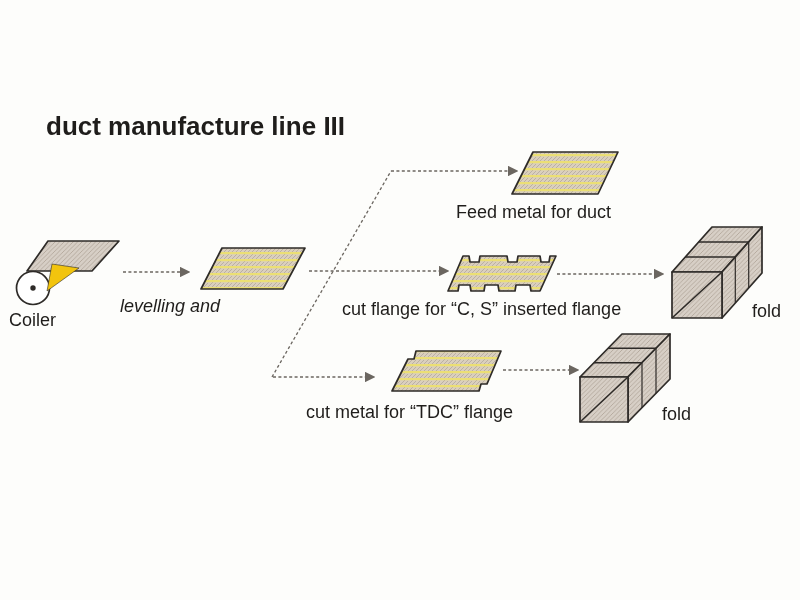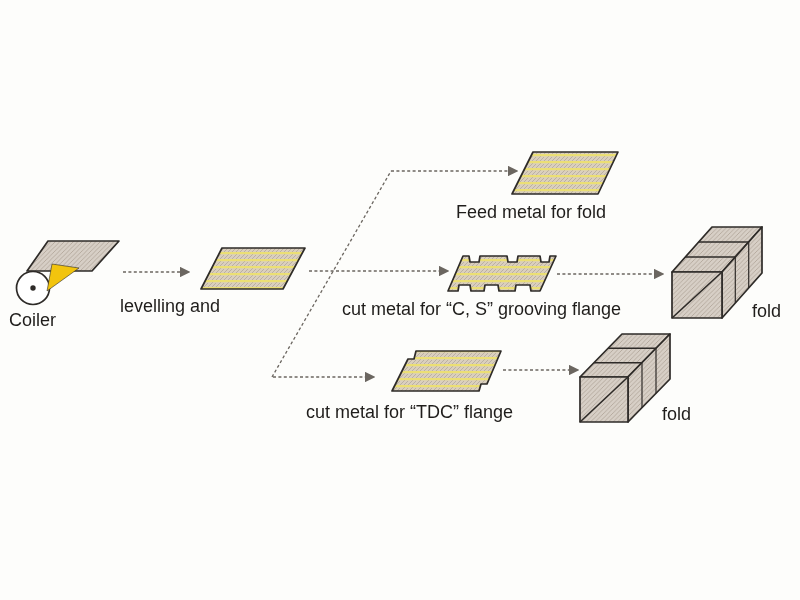--- a/index.html
+++ b/index.html
@@ -93,31 +93,32 @@
       <polygon class="shape" fill="url(#hatch)" points="628,377 670,334 670,379 628,422"></polygon>
       <polygon class="shape" fill="url(#hatch)" points="580,377 628,377 628,422 580,422"></polygon>
       <line class="foldline" x1="580" y1="422" x2="628" y2="377"></line>
       <line class="foldline" x1="594" y1="362.7" x2="642" y2="362.7"></line>
       <line class="foldline" x1="608" y1="348.3" x2="656" y2="348.3"></line>
       <line class="thinline" x1="642" y1="362.7" x2="642" y2="407.7"></line>
       <line class="thinline" x1="656" y1="348.3" x2="656" y2="393.3"></line>
     </g>
   </svg>
 
+  <div class="title">duct manufacture line III</div>
 
   <div class="lbl" style="left:9px;top:307px;">Coiler</div>
 
-  <div class="lbl" style="left:120px;top:293px;">
+  <div class="lbl" style="left:120px;top:293px;font-style:italic;">
     <span>levelling and</span>
   </div>
 
-  <div class="lbl" style="left:456px;top:199px;">Feed metal for fold</div>
+  <div class="lbl" style="left:456px;top:199px;">Feed metal for duct</div>
 
   <div class="lbl" style="left:342px;top:296px;">
-    <span>cut metal for “C, S” grooving flange</span>
+    <span>cut flange for “C, S” inserted flange</span>
   </div>
 
   <div class="lbl" style="left:306px;top:399px;">cut metal for “TDC” flange</div>
 
   <div class="lbl" style="left:752px;top:298px;">fold</div>
 
   <div class="lbl" style="left:662px;top:401px;">fold</div>
 
 </div>
 

